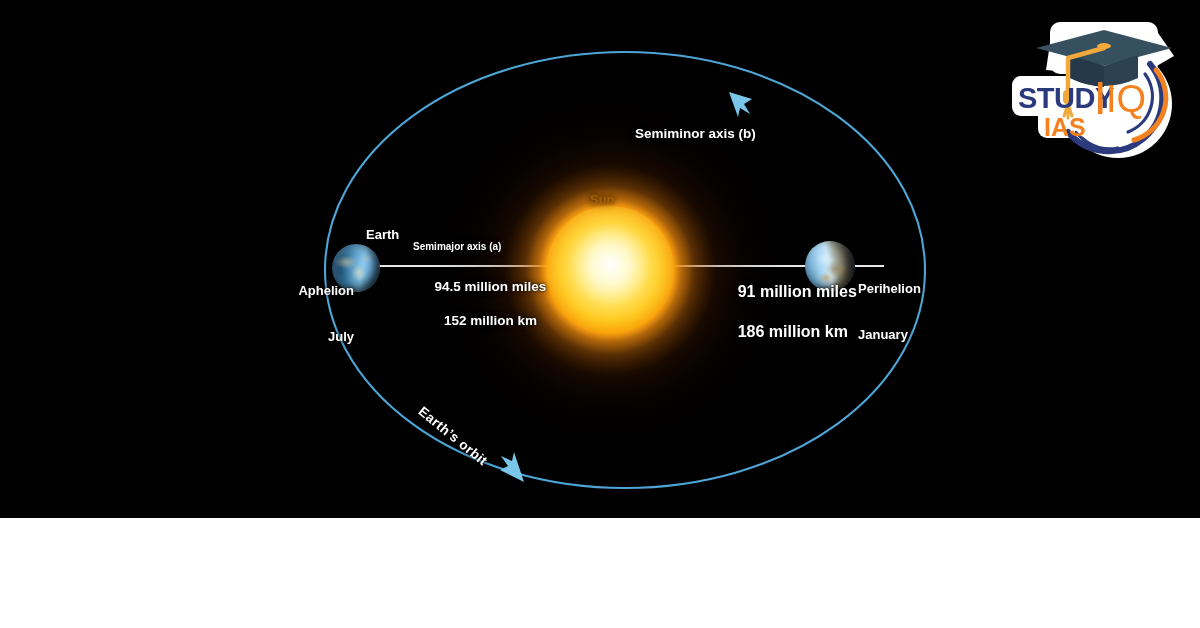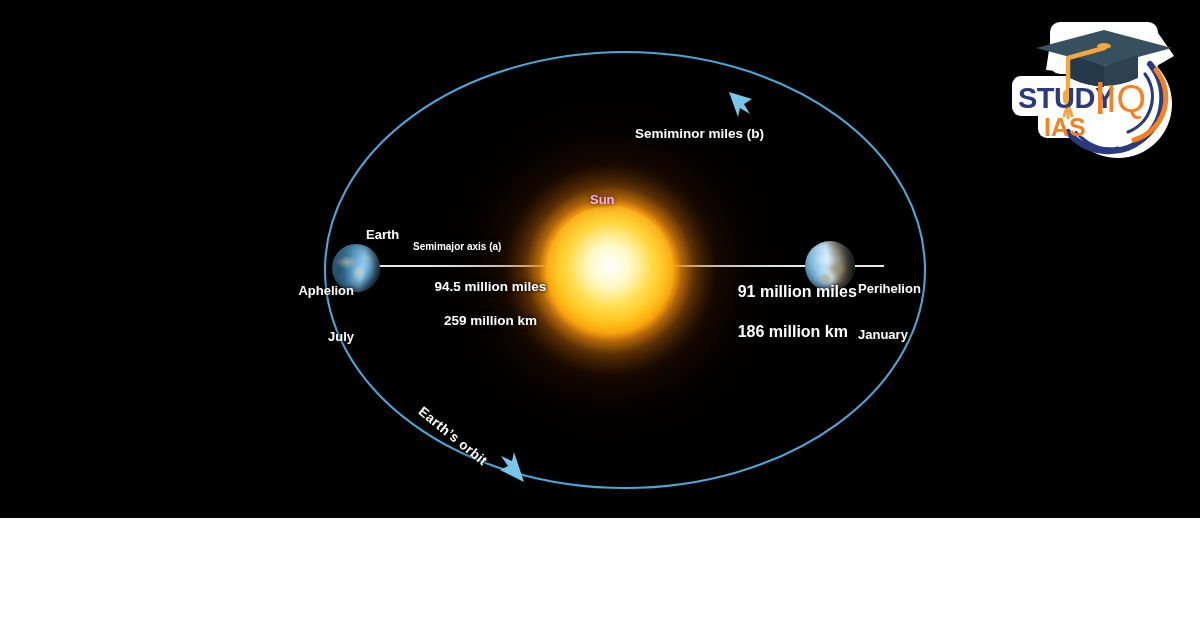--- a/index.html
+++ b/index.html
@@ -175,21 +175,21 @@
     top: 227px;
     font-size: 13px;
     font-weight: bold;
   }
 
   #label-sun {
     left: 590px;
     top: 192px;
     font-size: 13px;
     font-weight: bold;
-    color: #f0abfc;
+    color: #a16207;
     text-shadow: 0 0 4px rgba(90,40,0,0.9), 0 0 8px rgba(0,0,0,0.6);
   }
 
   #label-semimajor {
     left: 413px;
     top: 241px;
     font-size: 10px;
     font-weight: bold;
   }
 
@@ -287,25 +287,25 @@
       <span class="l1">Perihelion</span>
       <span class="l2">January</span>
     </div>
 
     <div class="dlabel" id="label-earth">Earth</div>
 
     <div class="dlabel" id="label-sun">Sun</div>
 
     <div class="dlabel" id="label-semimajor">Semimajor axis (a)</div>
 
-    <div class="dlabel" id="label-semiminor">Semiminor miles (b)</div>
+    <div class="dlabel" id="label-semiminor">Semiminor axis (b)</div>
 
     <div class="dlabel" id="dist-left">
       <span>94.5 million miles</span><br>
-      <span>259 million km</span>
+      <span>152 million km</span>
     </div>
 
     <div class="dlabel" id="dist-right">
       <span>91 million miles</span><br>
       <span>186 million km</span>
     </div>
 
     <div class="dlabel" id="label-orbit">Earth’s orbit</div>
 
     <svg id="logo" viewBox="0 0 180 158">

